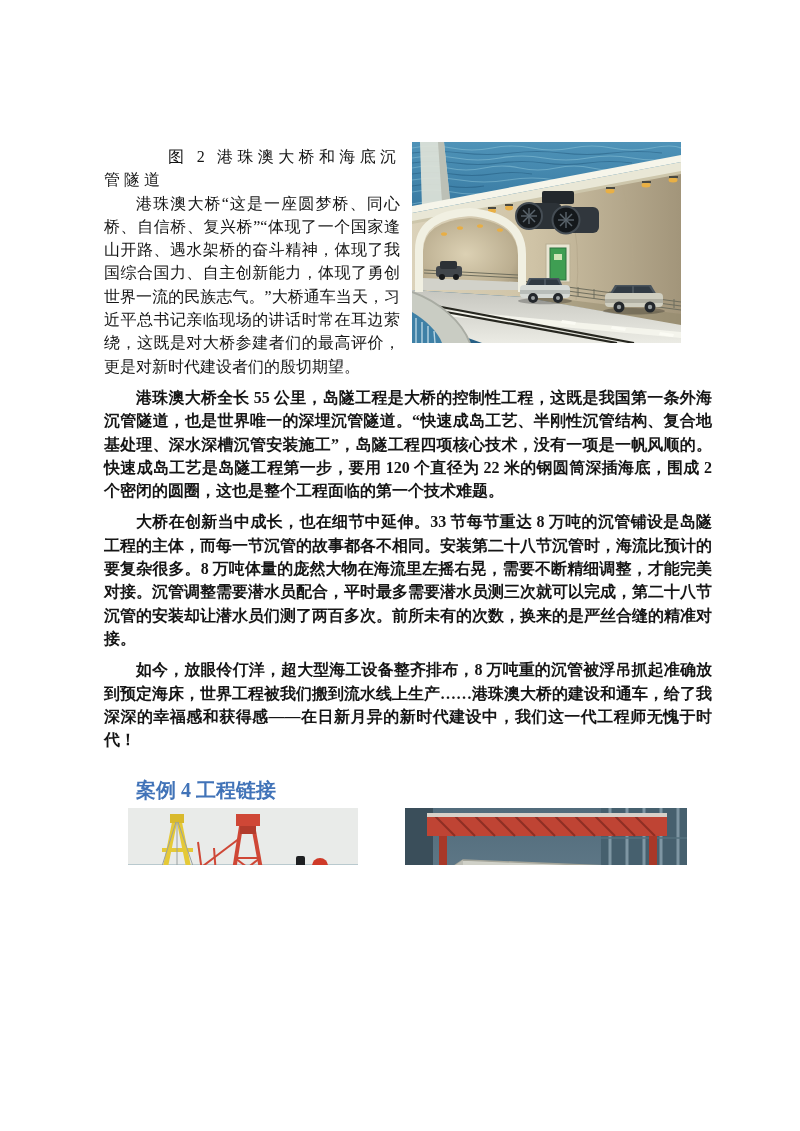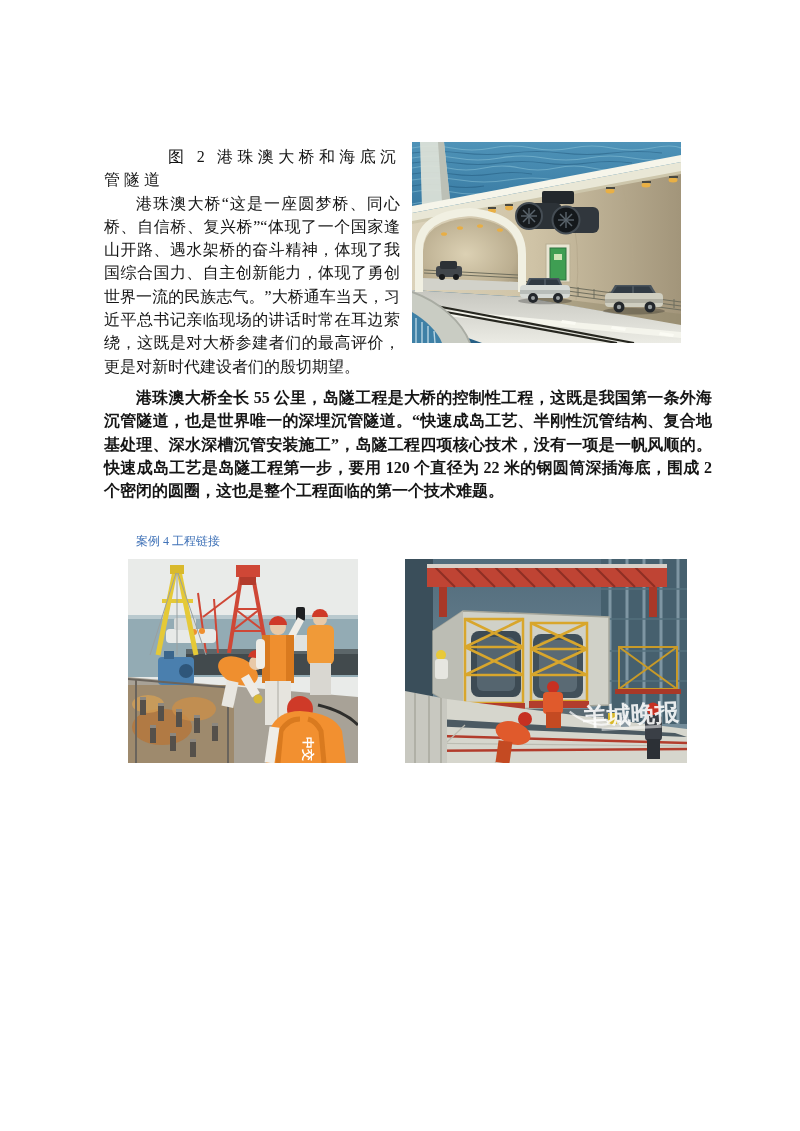--- a/index.html
+++ b/index.html
@@ -14,22 +14,22 @@
   .fig-tunnel {
     float:right; width:269px; height:201px;
     margin:-3px 31px 12px 12px;
   }
   .fig-tunnel svg, .photo svg { display:block; width:100%; height:100%; }
   p { margin:0; font-size:16px; line-height:23.3px; text-align:justify; }
   .caption { text-indent:64px; letter-spacing:4px; }
   .ind { text-indent:32px; }
   .sp { margin-top:8px;font-weight:bold; }
   .case-heading {
-    margin-top:28px; font-weight:normal; color:#4173b8;
-    font-size:12px; line-height:23.3px;
+    margin-top:28px; font-weight:bold; color:#4173b8;
+    font-size:20px; line-height:23.3px;
   }
   .key-points { margin-top:0; font-weight:bold; line-height:36px; text-indent:32px; }
   .photos { display:flex; gap:47px; padding-left:24px; margin-top:5px; }
   .photo-left  { width:230px; height:204px; }
   .photo-right { width:282px; height:204px; }
 </style>
 </head>
 <body>
 
 <div class="page">
@@ -210,20 +210,22 @@
             <line x1="10" y1="180" x2="10" y2="201"></line>
           <line x1="16" y1="184" x2="16" y2="201"></line>
             <line x1="22" y1="189" x2="23" y2="201"></line>
         </g>
       </svg>
     </figure>
 
     <p class="caption">图 2 港珠澳大桥和海底沉管隧道</p>
     <p class="ind">港珠澳大桥“这是一座圆梦桥、同心桥、自信桥、复兴桥”“体现了一个国家逢山开路、遇水架桥的奋斗精神，体现了我国综合国力、自主创新能力，体现了勇创世界一流的民族志气。”大桥通车当天，习近平总书记亲临现场的讲话时常在耳边萦绕，这既是对大桥参建者们的最高评价，更是对新时代建设者们的殷切期望。</p>
     <p class="ind sp">港珠澳大桥全长 55 公里，岛隧工程是大桥的控制性工程，这既是我国第一条外海沉管隧道，也是世界唯一的深埋沉管隧道。“快速成岛工艺、半刚性沉管结构、复合地基处理、深水深槽沉管安装施工”，岛隧工程四项核心技术，没有一项是一帆风顺的。快速成岛工艺是岛隧工程第一步，要用 120 个直径为 22 米的钢圆筒深插海底，围成 2 个密闭的圆圈，这也是整个工程面临的第一个技术难题。</p>
+    <p class="ind sp">大桥在创新当中成长，也在细节中延伸。33 节每节重达 8 万吨的沉管铺设是岛隧工程的主体，而每一节沉管的故事都各不相同。安装第二十八节沉管时，海流比预计的要复杂很多。8 万吨体量的庞然大物在海流里左摇右晃，需要不断精细调整，才能完美对接。沉管调整需要潜水员配合，平时最多需要潜水员测三次就可以完成，第二十八节沉管的安装却让潜水员们测了两百多次。前所未有的次数，换来的是严丝合缝的精准对接。</p>
+    <p class="ind sp">如今，放眼伶仃洋，超大型海工设备整齐排布，8 万吨重的沉管被浮吊抓起准确放到预定海床，世界工程被我们搬到流水线上生产……港珠澳大桥的建设和通车，给了我深深的幸福感和获得感——在日新月异的新时代建设中，我们这一代工程师无愧于时代！</p>
 
     <p class="case-heading ind" style="color: rgb(65, 115, 184);">案例 4 工程链接</p>
 
     <div class="photos">
       <figure class="photo photo-left">
         <svg viewBox="0 0 230 204">
           <rect width="230" height="204" fill="#e9ebe9"></rect>
           <rect y="58" width="230" height="60" fill="#93abb4"></rect>
           <rect y="56" width="230" height="4" fill="#b9c9ce"></rect>
 

